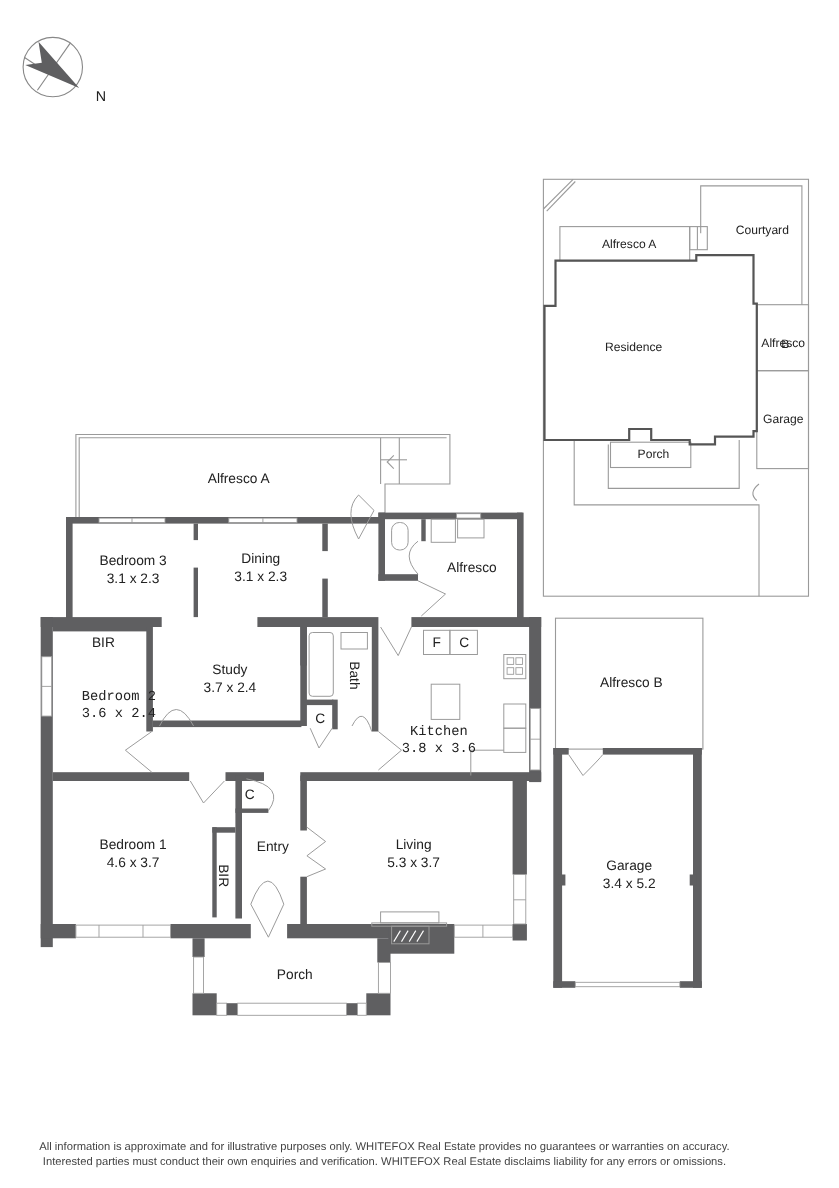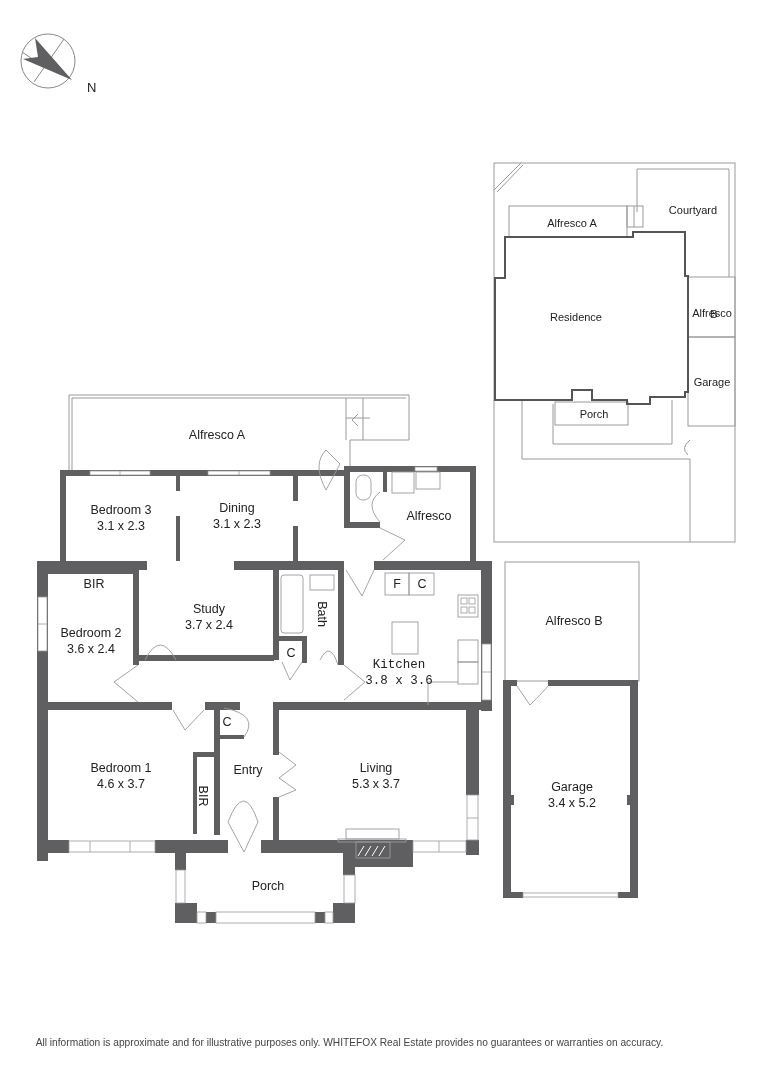--- a/index.html
+++ b/index.html
@@ -208,31 +208,32 @@
     <rect x="461" y="607" width="6" height="6"></rect>
     <rect x="469" y="607" width="6" height="6"></rect>
   </g>
 </svg>
 
 <div class="lbl" style="left:217px;top:435px;"><span>Alfresco A</span></div>
 <div class="lbl" style="left:121px;top:518px;"><span>Bedroom 3</span><span class="dim">3.1 x 2.3</span></div>
 <div class="lbl" style="left:237px;top:516px;"><span>Dining</span><span class="dim">3.1 x 2.3</span></div>
 <div class="lbl" style="left:429px;top:516px;"><span>Alfresco</span></div>
 <div class="lbl" style="left:94px;top:584px;"><span>BIR</span></div>
-<div class="lbl" style="left:91px;top:641px;"><span>Bedroom 2</span><span class="dim">3.6 x 2.4</span></div>
+<div class="lbl" style="left:108px;top:641px;font-family:Liberation Mono, monospace;"><span>Bedroom 2</span><span class="dim">3.6 x 2.4</span></div>
 <div class="lbl" style="left:209px;top:617px;"><span>Study</span><span class="dim">3.7 x 2.4</span></div>
 <div class="lbl vert" style="left:322px;top:614px;"><span>Bath</span></div>
 <div class="lbl" style="left:291px;top:653px;"><span>C</span></div>
 <div class="lbl" style="left:397px;top:584px;"><span>F</span></div>
 <div class="lbl" style="left:422px;top:584px;"><span>C</span></div>
 <div class="lbl" style="left:399px;top:673px;font-family:Liberation Mono, monospace;"><span>Kitchen</span><span class="dim">3.8 x 3.6</span></div>
 <div class="lbl" style="left:227px;top:722px;"><span>C</span></div>
 <div class="lbl" style="left:121px;top:776px;"><span>Bedroom 1</span><span class="dim">4.6 x 3.7</span></div>
 <div class="lbl vert" style="left:203px;top:796px;"><span>BIR</span></div>
 <div class="lbl" style="left:248px;top:770px;"><span>Entry</span></div>
 <div class="lbl" style="left:376px;top:776px;"><span>Living</span><span class="dim">5.3 x 3.7</span></div>
 <div class="lbl" style="left:268px;top:886px;"><span>Porch</span></div>
 <div class="lbl" style="left:574px;top:621px;"><span>Alfresco B</span></div>
 <div class="lbl" style="left:572px;top:795px;"><span>Garage</span><span class="dim">3.4 x 5.2</span></div>
 
 <div class="disclaimer">
   <div>All information is approximate and for illustrative purposes only. WHITEFOX Real Estate provides no guarantees or warranties on accuracy.</div>
+  <div>Interested parties must conduct their own enquiries and verification. WHITEFOX Real Estate disclaims liability for any errors or omissions.</div>
 </div>
 
 </body></html>

